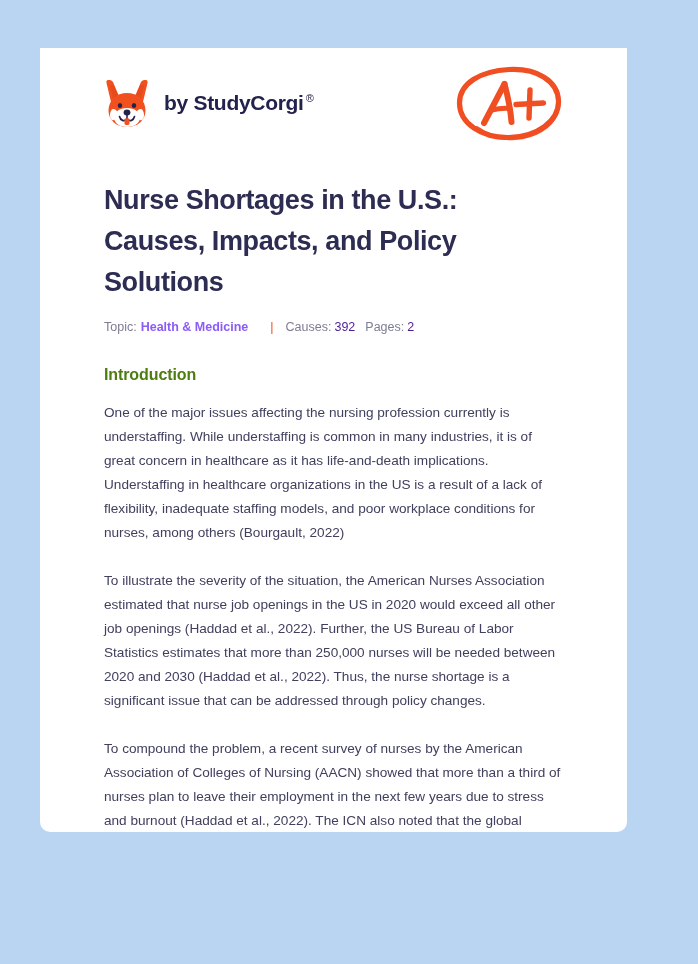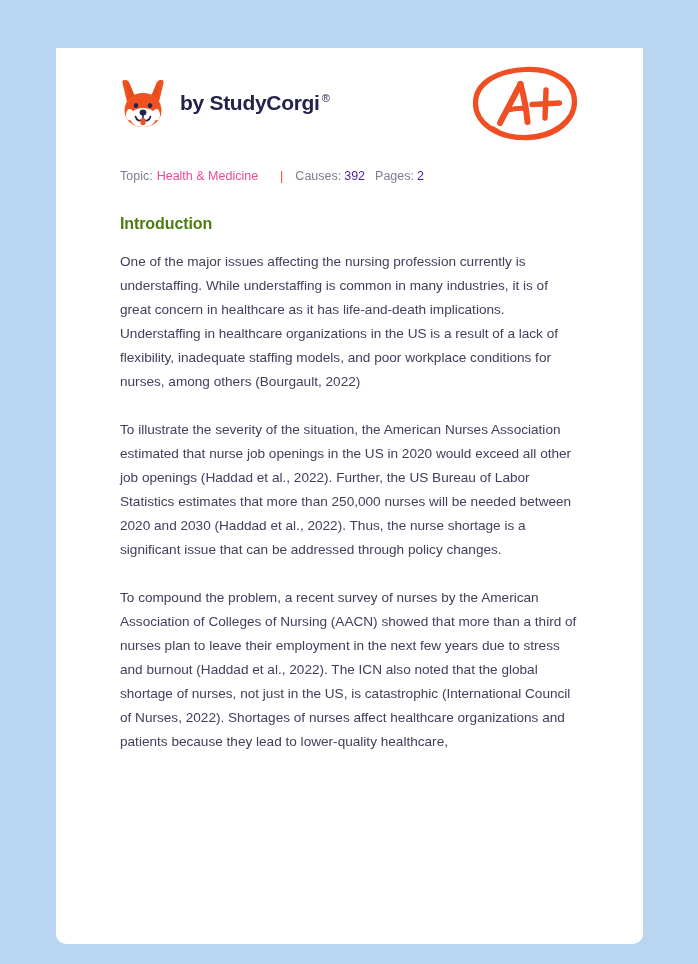--- a/index.html
+++ b/index.html
@@ -12,24 +12,24 @@
 
   body {
     background: #b9d5f2;
     font-family: "Liberation Sans", sans-serif;
     -webkit-font-smoothing: antialiased;
   }
 
   
   .page-card {
     position: absolute;
-    left: 56px;
+    left: 40px;
     top: 48px;
     width: 587px;
-    height: 896px;
+    height: 784px;
     background: #ffffff;
     border-radius: 0 0 10px 10px;
     overflow: hidden;
   }
 
   .card-inner {
     padding: 0 64px;
   }
 
   
@@ -96,22 +96,22 @@
     color: #7c7d94;
     display: flex;
     align-items: center;
     flex-wrap: nowrap;
     white-space: nowrap;
   }
 
   .meta-label { color: #7c7d94; }
 
   .meta-value-strong {
-    color: #ec4899;
-    font-weight: 400;
+    color: #8b5cf6;
+    font-weight: 700;
     margin-left: 4px;
   }
 
   .meta-sep {
     color: #f04e23;
     margin: 0 12px;
   }
 
   .meta-num {
     color: #4c1d95;
@@ -198,20 +198,21 @@
 
         <path d="M49.5 23 C52.5 34 55.5 49 56.5 61" fill="none" stroke="#f04e23" stroke-width="6" stroke-linecap="round"></path>
 
         <path d="M36.5 49 C43 47.5 50 47 55 47.5" fill="none" stroke="#f04e23" stroke-width="5" stroke-linecap="round"></path>
 
         <path d="M75 29 L74 57" fill="none" stroke="#f04e23" stroke-width="5.4" stroke-linecap="round"></path>
         <path d="M61 43.5 L88.5 42" fill="none" stroke="#f04e23" stroke-width="5.4" stroke-linecap="round"></path>
       </svg>
     </div>
 
+    <h1 class="doc-title">Nurse Shortages in the U.S.: Causes, Impacts, and Policy Solutions</h1>
 
     <div class="doc-meta">
       <span class="meta-group">
         <span class="meta-label">Topic:</span><span class="meta-value-strong">Health &amp; Medicine</span>
       </span>
       <span class="meta-sep">|</span>
       <span class="meta-group">
         <span class="meta-label">Causes:</span><span class="meta-num">392</span>
       </span>
       <span>

